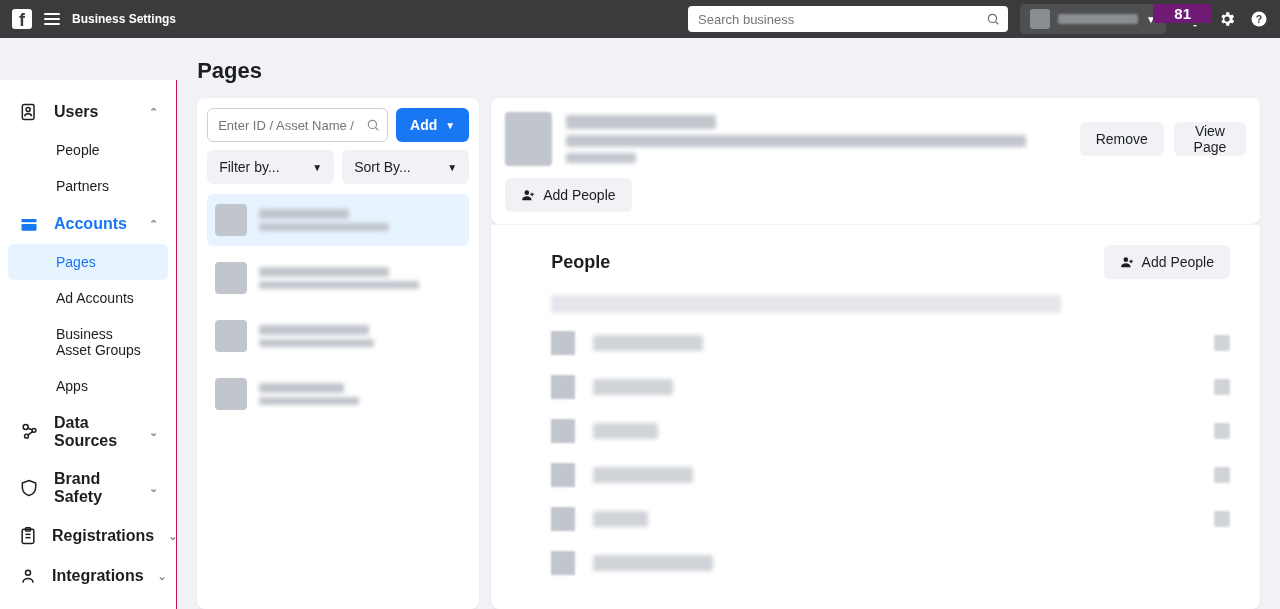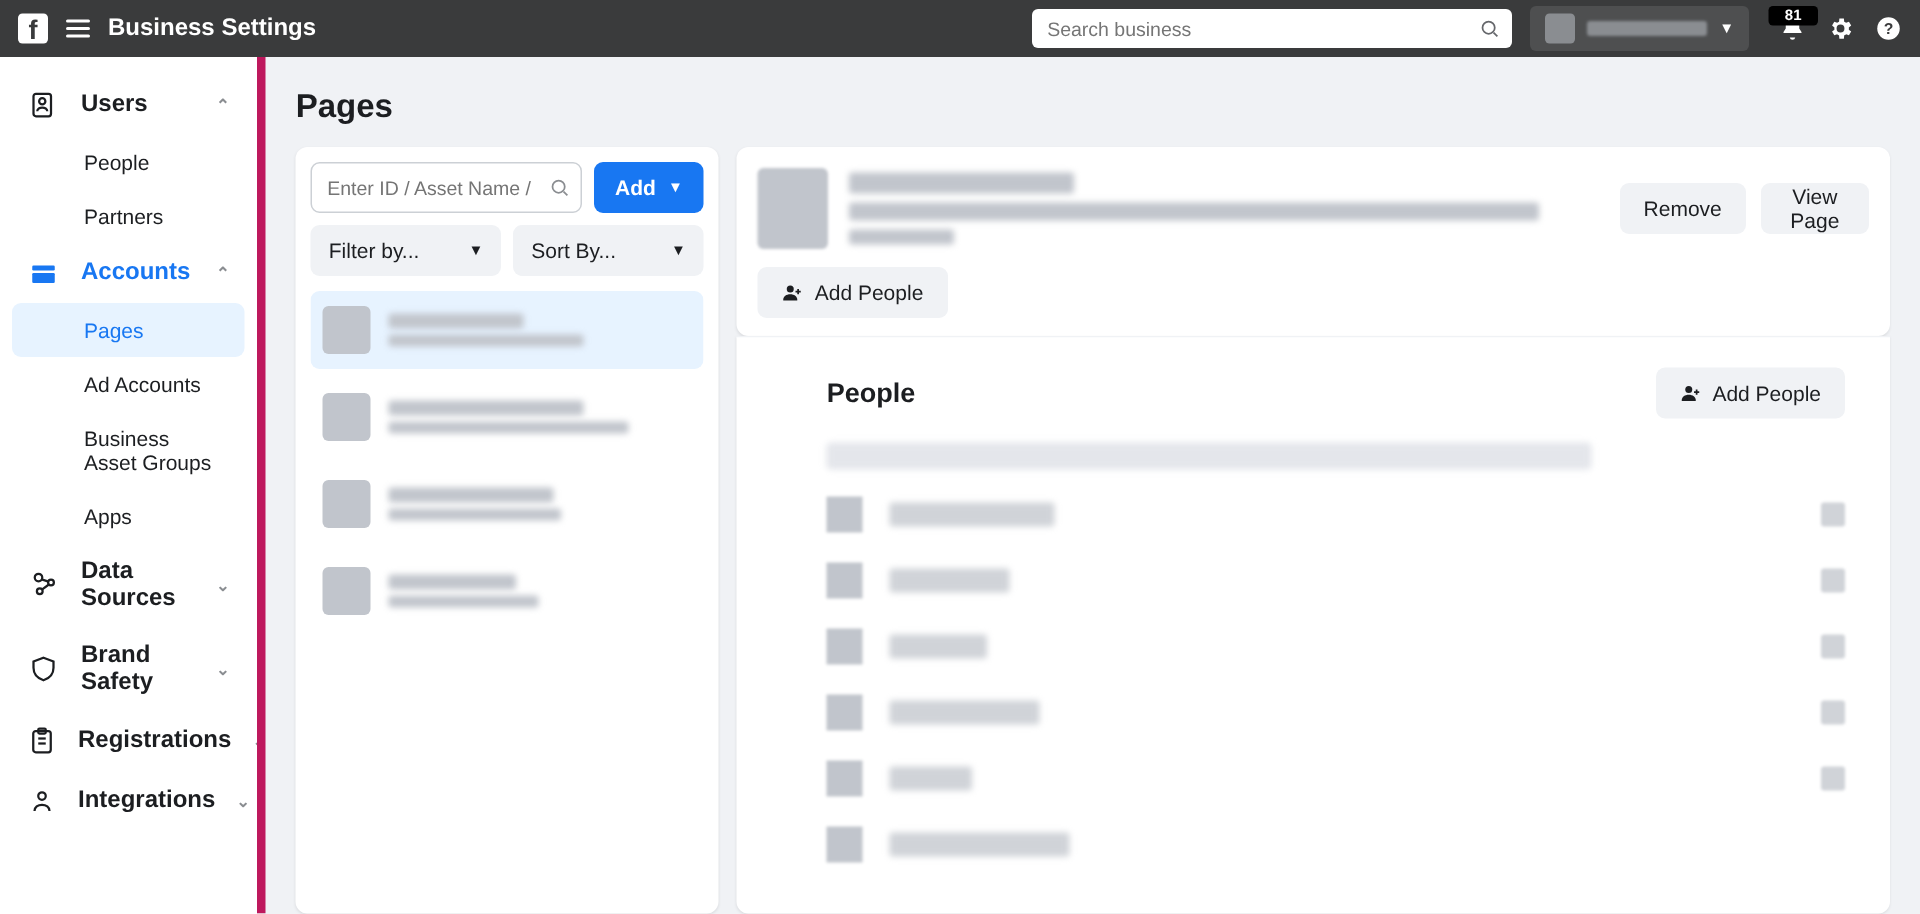--- a/index.html
+++ b/index.html
@@ -3,38 +3,38 @@
 <meta charset="utf-8">
 <style>
 * { box-sizing: border-box; margin: 0; padding: 0; }
 body { font-family: -apple-system, BlinkMacSystemFont, "Segoe UI", Helvetica, Arial, sans-serif; font-size: 14px; color: #1c1e21; background: #f0f2f5; width: 1280px; height: 609px; overflow: hidden; }
 
 
 .topnav { display: flex; align-items: center; height: 38px; background: #3a3b3c; color: #fff; padding: 0 12px; gap: 12px; }
 .fb-logo { width: 20px; height: 20px; background: #fff; border-radius: 3px; display: flex; align-items: flex-end; justify-content: center; color: #3a3b3c; font-weight: 900; font-size: 18px; line-height: 18px; }
 .hamburger { display: flex; flex-direction: column; gap: 3px; cursor: pointer; }
 .hamburger span { display: block; width: 16px; height: 2px; background: #fff; border-radius: 1px; }
-.topnav-title { font-weight: 600; font-size: 16px; }
+.topnav-title { font-weight: 600; font-size: 12px; }
 .topnav-spacer { flex: 1; }
 .search-wrap { position: relative; width: 320px; }
 .search-input { width: 100%; height: 26px; border-radius: 4px; border: none; padding: 0 30px 0 10px; font-size: 13px; outline: none; }
 .search-icon-abs { position: absolute; right: 8px; top: 50%; transform: translateY(-50%); color: #65676b; }
 .biz-chip { display: flex; align-items: center; gap: 8px; background: #4e4f50; height: 30px; padding: 0 10px; border-radius: 4px; cursor: pointer; }
 .biz-avatar { width: 20px; height: 20px; background: #8a8d91; border-radius: 3px; }
 .biz-name-blur { width: 80px; height: 10px; background: #8a8d91; border-radius: 2px; filter: blur(1px); }
 .caret-down { font-size: 10px; }
 .topnav-icons { display: flex; align-items: center; gap: 14px; margin-left: 8px; }
 .icon-btn { position: relative; color: #fff; cursor: pointer; display: flex; align-items: center; }
-.badge { position: absolute; top: -6px; right: -8px; background: #000000; color: #fff; font-size: 10px; padding: 1px 11px; border-radius: 3px; font-weight: 700; }
+.badge { position: absolute; top: -6px; right: -8px; background: #701a75; color: #fff; font-size: 15px; padding: 1px 21px; border-radius: 3px; font-weight: 700; }
 
 
 .layout { display: flex; height: calc(609px - 38px); }
 
 
-.sidebar { width: 267px; background: #fff; border-right: 6px solid #be185d; padding-top: 12px; overflow-y: auto; }
+.sidebar { width: 267px; background: #fff; border-right: 1px solid #be185d; padding-top: 12px; overflow-y: auto; margin-top: 42px; }
 .side-section { }
 .side-header { display: flex; align-items: center; gap: 14px; padding: 10px 18px; font-size: 16px; font-weight: 600; cursor: pointer; position: relative; }
 .side-header.active { color: #1877f2; }
 .side-header-label { flex: 1; }
 .side-sub { display: flex; flex-direction: column; }
 .side-item { padding: 10px 18px 10px 48px; font-size: 14px; cursor: pointer; border-radius: 6px; margin: 0 8px; }
 .side-item.active { background: #e7f3ff; color: #1877f2; }
 .side-icon { width: 22px; display: flex; justify-content: center; color: #1c1e21; }
 .side-header.active .side-icon { color: #1877f2; }
 .chev { color: #8a8d91; font-size: 11px; }

